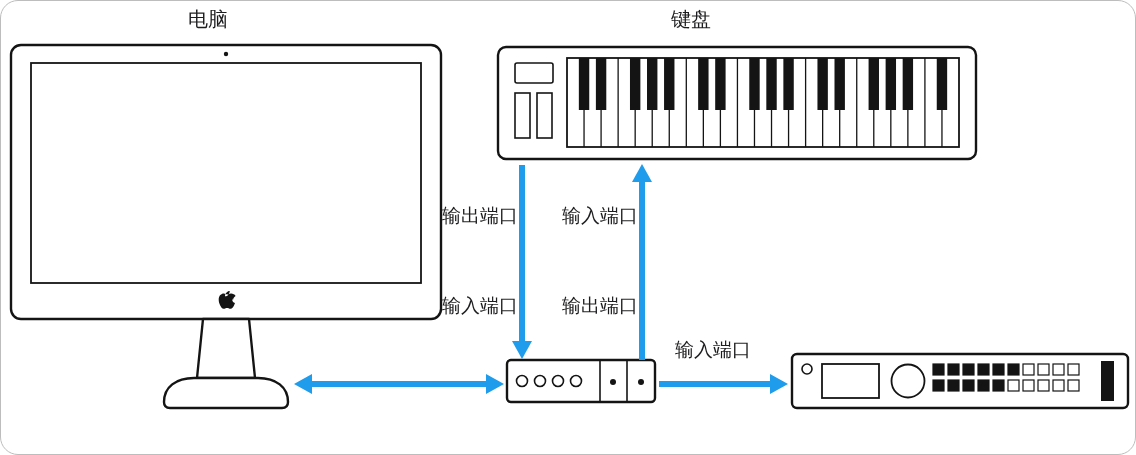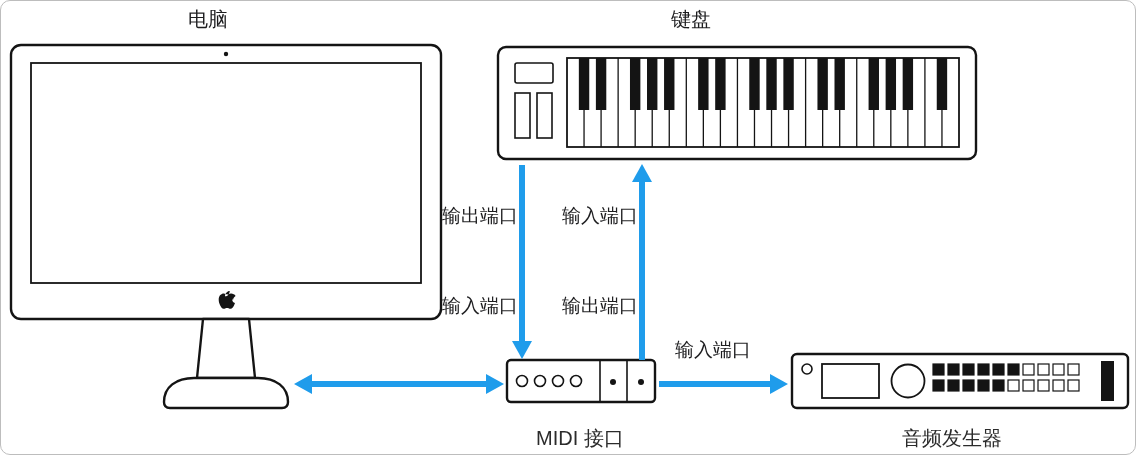--- a/index.html
+++ b/index.html
@@ -1,18 +1,18 @@
 <!DOCTYPE html>
 <html style="--arrow-blue: #1f9ceb; --outline: #141414;"><head>
 <meta charset="utf-8">
 <style>
   html,body{margin:0;padding:0;background:#fff;}
   .canvas{
     position:relative;width:1136px;height:455px;background:#fff;
-    border:1px solid #bdbdbd;border-radius:10px;box-sizing:border-box;
+    border:1px solid #bdbdbd;border-radius:18px;box-sizing:border-box;
     font-family:"Liberation Sans",sans-serif;overflow:hidden;
   }
   .canvas svg{position:absolute;left:0;top:0;}
   .lbl{position:absolute;transform:translateX(-50%);white-space:nowrap;color:#1d1d1f;}
   .title{font-size:20px;}
   .port{font-size:19px;font-family:Liberation Serif, serif;}
   .caption{font-size:20px;color:#2b2b2b;}
   .outline{fill:#fff;stroke:var(--outline,#141414);stroke-width:2.4;stroke-linejoin:round;}
   .thin{fill:none;stroke:var(--outline,#141414);stroke-width:1.6;}
   .thin2{fill:#fff;stroke:var(--outline,#141414);stroke-width:1.8;}
@@ -152,16 +152,14 @@
   <div class="lbl title" style="left:690px;top:5px;">键盘</div>
 
   <div class="lbl port" style="left:479px;top:202px;">输出端口</div>
   <div class="lbl port" style="left:599px;top:202px;">输入端口</div>
 
   <div class="lbl port" style="left:479px;top:292px;">输入端口</div>
   <div class="lbl port" style="left:599px;top:292px;">输出端口</div>
 
   <div class="lbl port" style="left:712px;top:336px;">输入端口</div>
 
-  <div class="lbl caption" style="left:579px;top:424px;">MIDI 接口</div>
-  <div class="lbl caption" style="left:951px;top:424px;">音频发生器</div>
 
 </div>
 
 </body></html>

